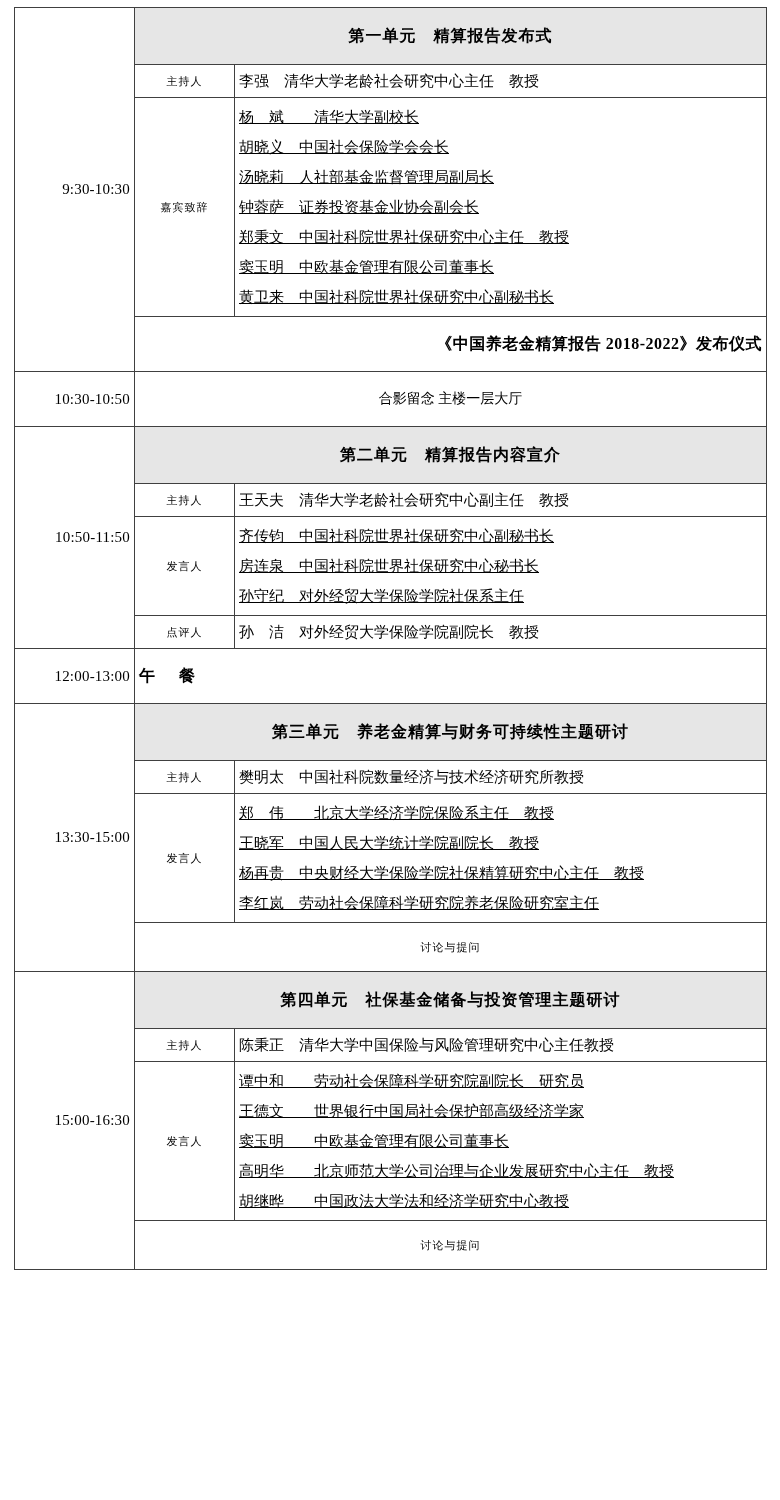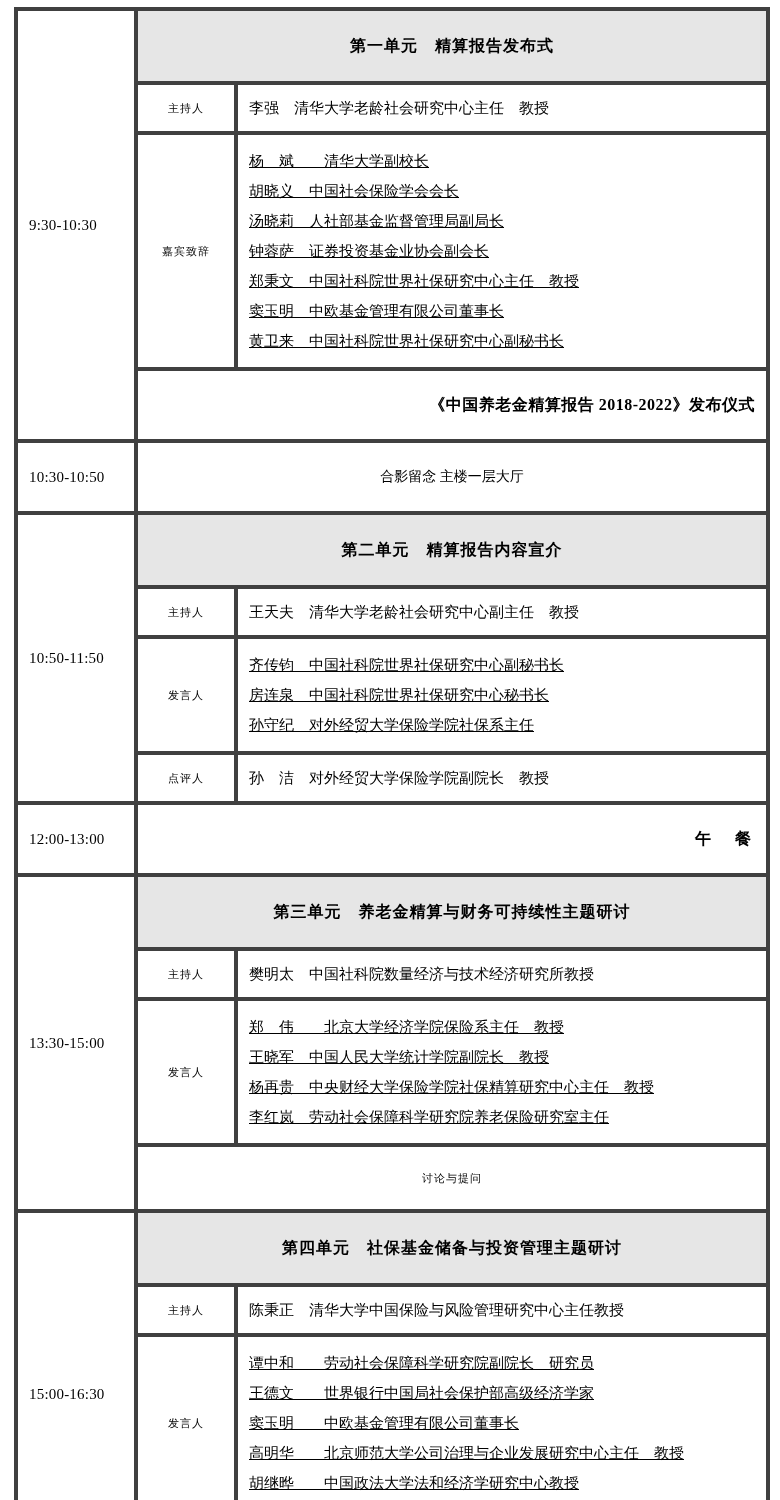--- a/index.html
+++ b/index.html
@@ -21,30 +21,30 @@
     box-sizing: border-box;
   }
   table.agenda {
     border-collapse: collapse;
     table-layout: fixed;
     width: 752px;
     margin: 7px 0 0 14px;
     font-size: 15px;
   }
   table.agenda td {
-    border: 4px solid #404040;
-    padding: 11px;
+    border: 1px solid #404040;
+    padding: 4px;
     vertical-align: middle;
   }
   col.c-time { width: 120px; }
   col.c-role { width: 100px; }
   col.c-body { width: 532px; }
 
   .time-cell {
-    text-align: left;
+    text-align: right;
     font-size: 15px;
     font-family: "Liberation Serif", "DejaVu Serif", serif;
     letter-spacing: 0.2px;
   }
   .unit-head {
     background: #e6e6e6;
     text-align: center;
     font-weight: bold;
     font-size: 16px;
     height: 48px;
@@ -76,21 +76,21 @@
     font-size: 14px;
     height: 46px;
   }
   .discussion-row {
     text-align: center;
     font-size: 11px;
     height: 40px;
     letter-spacing: 1px;
   }
   .lunch-row {
-    text-align: right;
+    text-align: left;
     font-size: 16px;
     font-weight: bold;
     height: 46px;
     letter-spacing: 4px;
   }
   .line {
     white-space: nowrap;
     text-decoration: underline;
   }
 </style>

